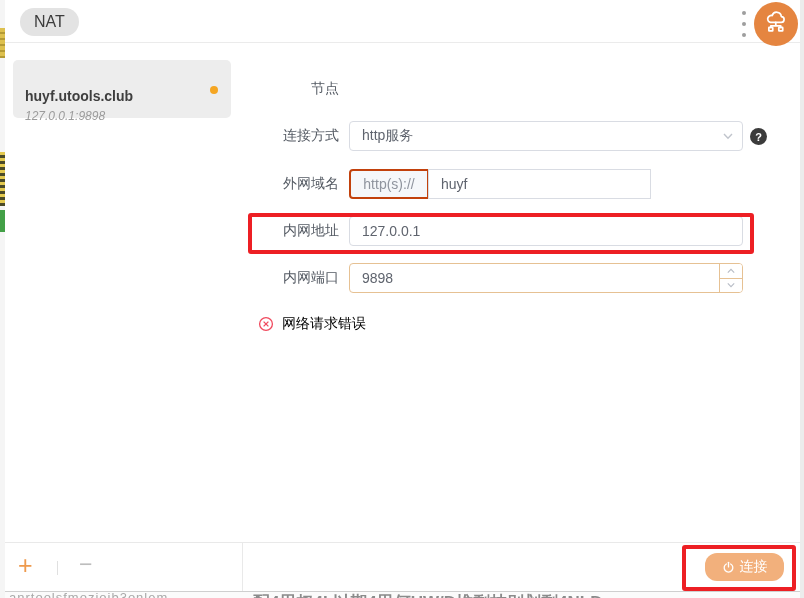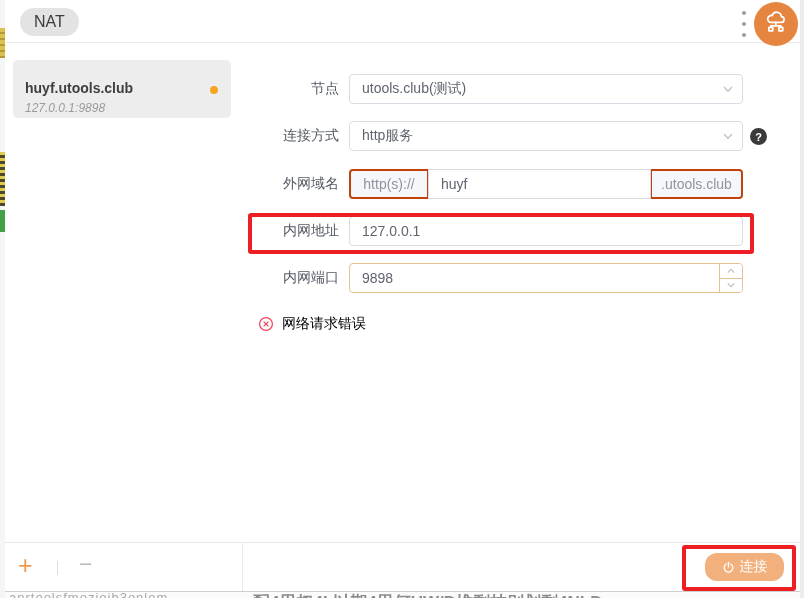--- a/index.html
+++ b/index.html
@@ -23,21 +23,21 @@
   .topbar { position:absolute; left:0; top:0; width:100%; height:43px; background:#fff; border-bottom:1px solid #ebebeb; }
   .nat-tag { position:absolute; left:15px; top:8px; height:28px; padding:8px 14px; background:#e3e3e3; border-radius:14px;
              display:flex; align-items:center; font-size:16px; color:#3c3c3c; }
   .dots { position:absolute; left:735px; top:11px; width:8px; height:26px; display:flex; flex-direction:column; justify-content:space-between; align-items:center; cursor:pointer; }
   .dots i { width:4px; height:4px; border-radius:50%; background:#9e9e9e; }
   .app-circle { position:absolute; left:749px; top:2px; width:44px; height:44px; border-radius:50%; background:#e58540;
                 display:flex; align-items:center; justify-content:center; z-index:5; cursor:pointer; }
 
   
   .sidebar { position:absolute; left:0; top:43px; bottom:0; width:238px; background:#fff; border-right:1px solid #e9e9e9; }
-  .tunnel-item { position:absolute; left:8px; top:17px; width:218px; height:58px; background:#ededed; border-radius:5px; padding:20px 12px; cursor:pointer; }
+  .tunnel-item { position:absolute; left:8px; top:17px; width:218px; height:58px; background:#ededed; border-radius:5px; padding:28px 12px; cursor:pointer; }
   .tunnel-title { font-size:14px; font-weight:bold; color:#3f3f3f; }
   .tunnel-sub { margin-top:5px; font-size:12px; font-style:italic; color:#9b9b9b; }
   .status-dot { position:absolute; right:13px; top:26px; width:8px; height:8px; border-radius:50%; background:#f5a623; }
 
   
   .main { position:absolute; left:237px; top:43px; right:0; height:499px; background:#fff; }
   .row { position:absolute; left:0; display:flex; align-items:center; height:30px; }
   .row .lbl { width:97px; text-align:right; font-size:14px; color:#545a63; margin-right:10px; flex:none; }
   .ctrl { width:394px; height:30px; position:relative; }
   .tb { width:100%; height:30px; border:1px solid #d9dce3; border-radius:4px; padding:0 12px; font-size:14px; color:#5f646e;
@@ -110,45 +110,38 @@
         <div class="tunnel-title">huyf.utools.club</div>
         <div class="tunnel-sub">127.0.0.1:9898</div>
         <div class="status-dot"></div>
       </div>
     </div>
 
     <div class="main">
 
       <div class="row" style="top:31px;">
         <div class="lbl">节点</div>
-        <div class="ctrl sel">
-          <input class="tb" readonly="" value="utools.club(测试)" style="">
-          <svg class="chev" width="12" height="12" viewBox="0 0 12 12" fill="none" stroke="#c0c4cc" stroke-width="1.4">
-              <polyline points="2,4 6,8.2 10,4"></polyline>
-            </svg>
-        </div>
       </div>
 
       <div class="row" style="top:78px;">
         <div class="lbl">连接方式</div>
         <div class="ctrl sel">
           <input class="tb" readonly="" value="http服务" style="">
           <svg class="chev" width="12" height="12" viewBox="0 0 12 12" fill="none" stroke="#c0c4cc" stroke-width="1.4">
               <polyline points="2,4 6,8.2 10,4"></polyline>
             </svg>
         </div>
       </div>
       <div class="help">?</div>
 
       <div class="row" style="top:126px;">
         <div class="lbl">外网域名</div>
         <div class="grp">
           <div class="addon pre">http(s)://</div>
           <input class="tb mid" value="huyf" style="">
-          <div class="addon suf">.utools.club</div>
         </div>
       </div>
 
       <div class="row" style="top:173px;">
         <div class="lbl">内网地址</div>
         <div class="ctrl">
           <input class="tb" value="127.0.0.1" style="">
         </div>
       </div>
 

